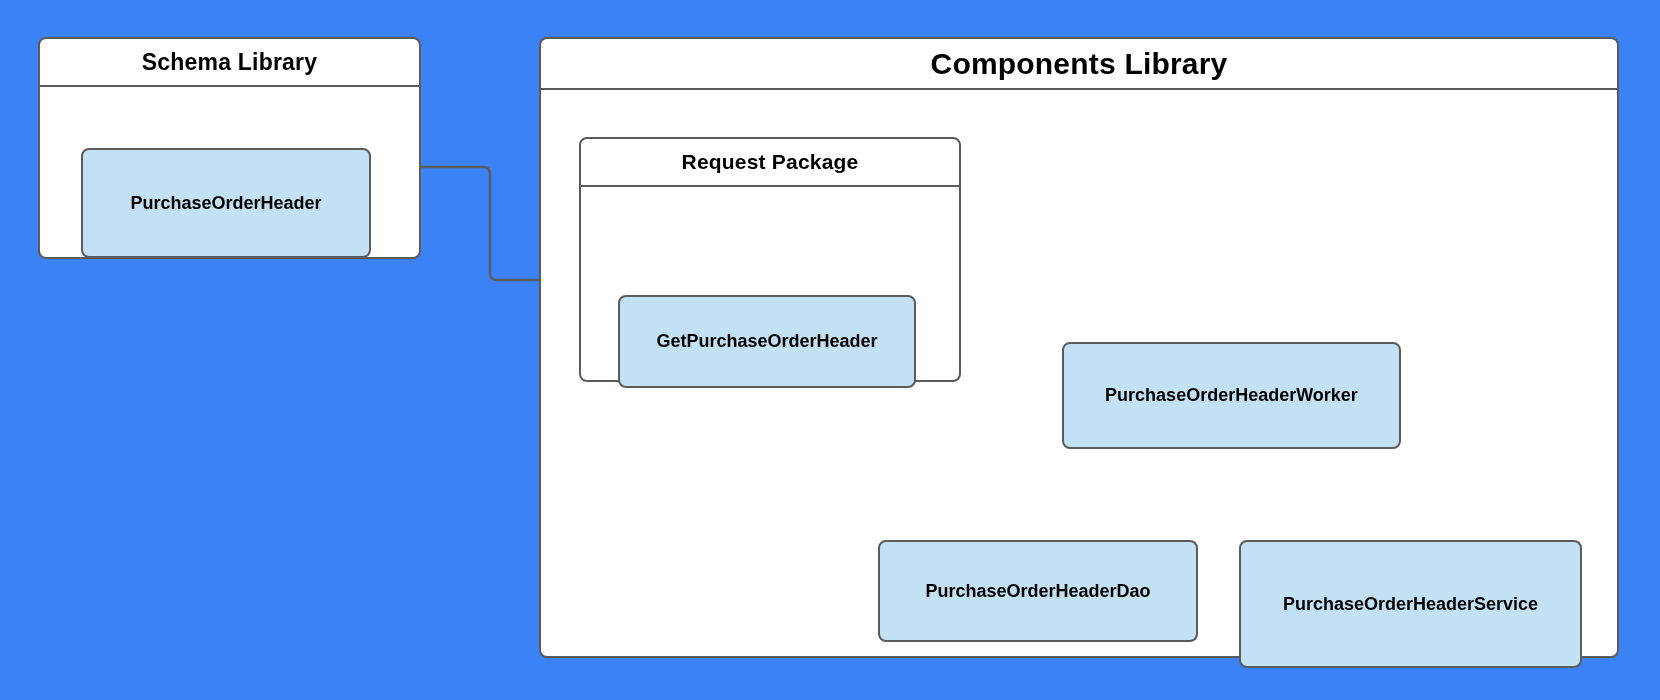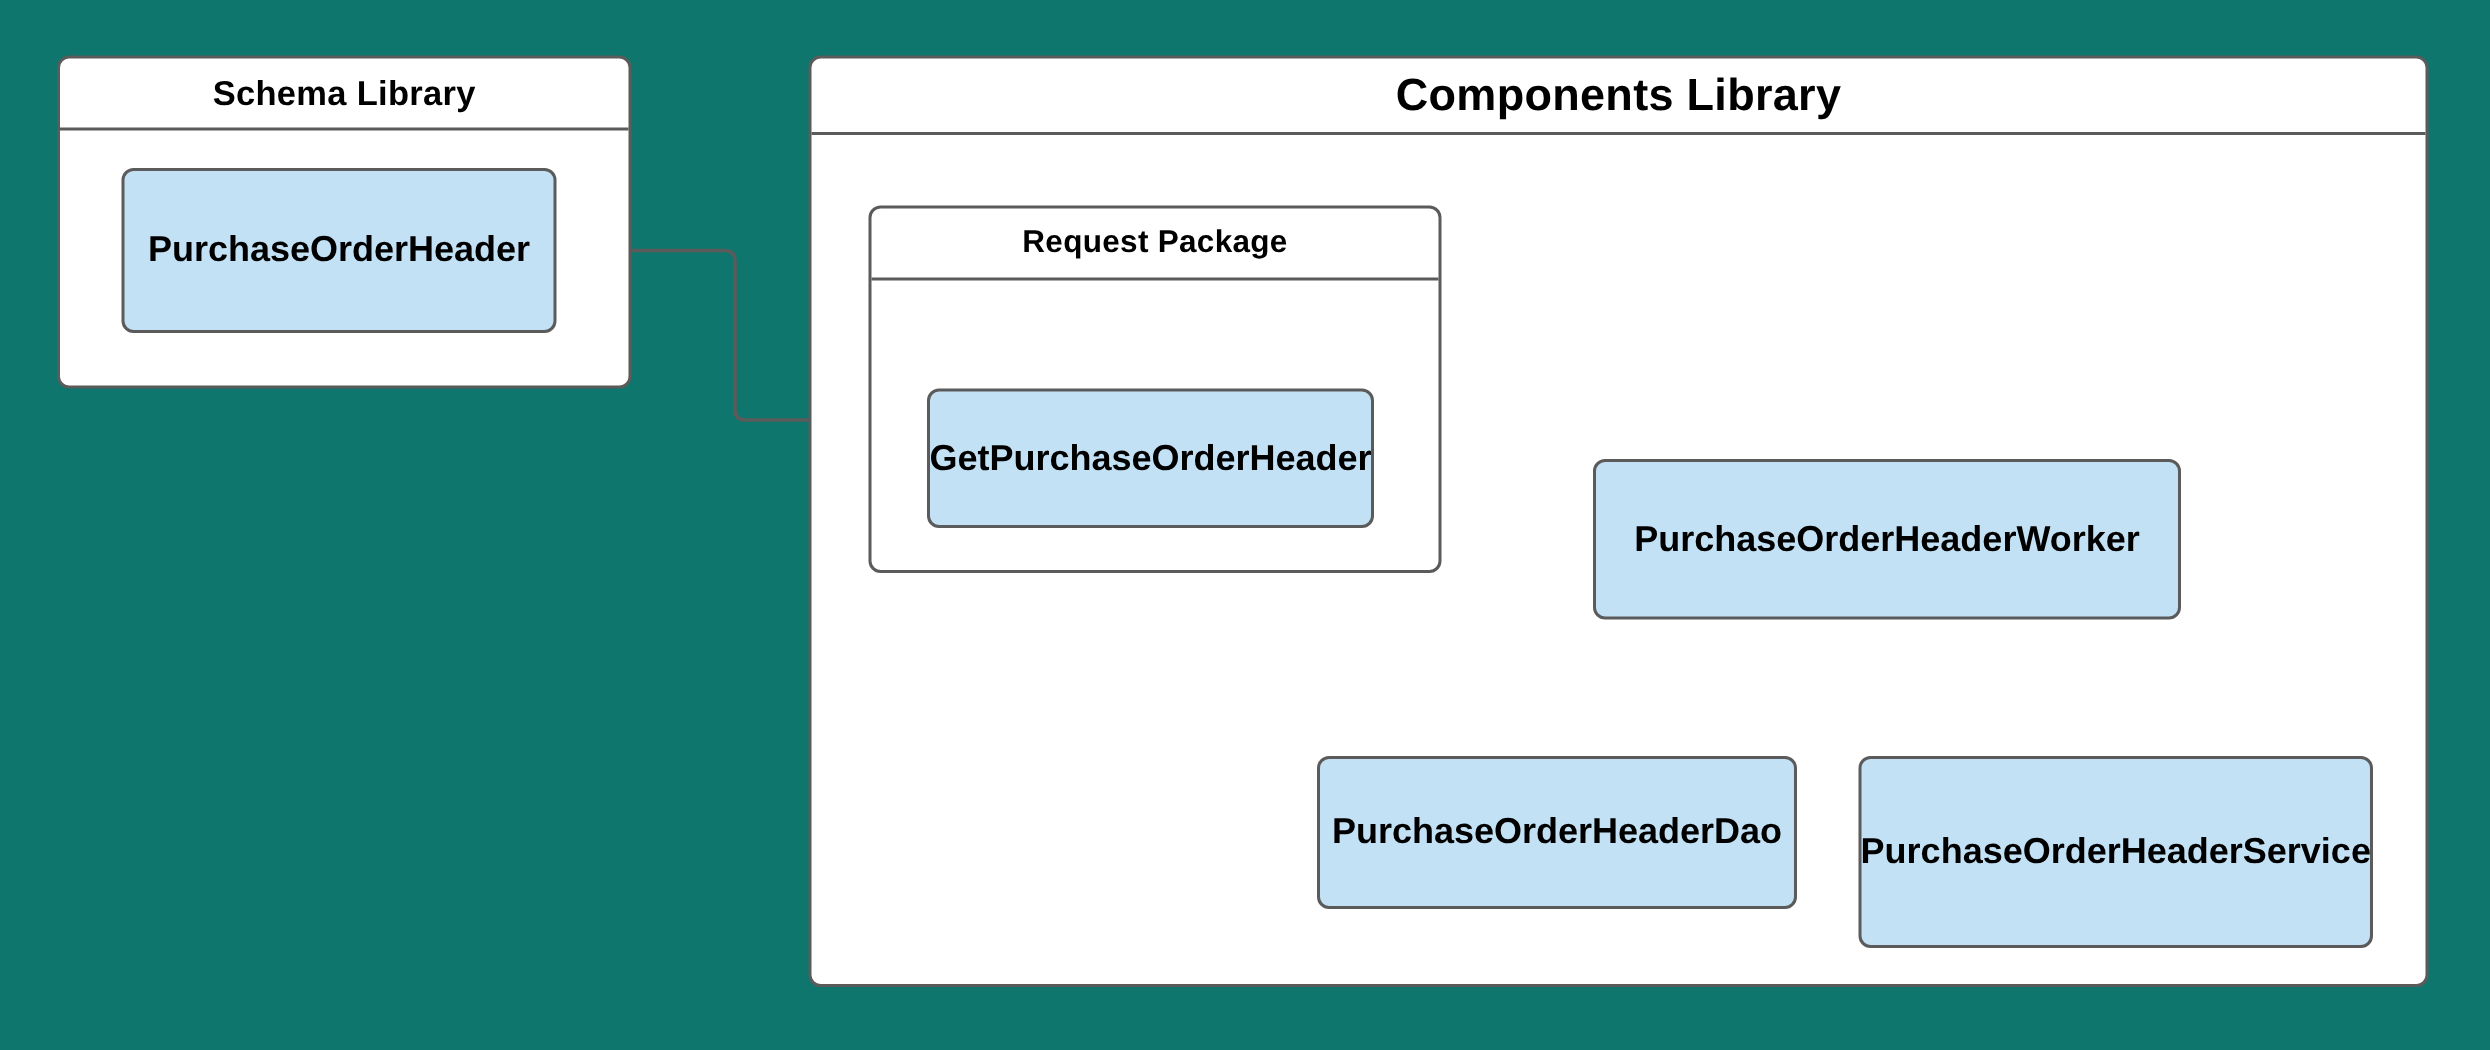--- a/index.html
+++ b/index.html
@@ -8,21 +8,21 @@
     padding: 0;
     background: #ffffff;
   }
   body {
     font-family: "Liberation Sans", sans-serif;
   }
   #canvas {
     position: relative;
     width: 1660px;
     height: 700px;
-    background: #0f766e;
+    background: #3b82f6;
     overflow: hidden;
   }
   
   .package {
     position: absolute;
     box-sizing: border-box;
     background: #ffffff;
     border: 2px solid #5b5b5b;
     border-radius: 8px;
   }
@@ -76,29 +76,30 @@
     position: absolute;
     box-sizing: border-box;
     background: #c3e1f4;
     border: 2px solid #5b5b5b;
     border-radius: 8px;
     display: flex;
     align-items: center;
     justify-content: center;
     text-align: center;
     font-weight: bold;
-    font-size: 24px;
+    font-size: 18px;
     color: #000000;
     padding: 2px 6px;
     line-height: 1.15;
+    margin-top: 36px;
   }
   #node-poh       { left: 81px;   top: 112px; width: 290px; height: 110px; }
   #node-getpoh    { left: 618px;  top: 259px; width: 298px; height: 93px;  }
   #node-api       { left: 1079px; top: 144px; width: 306px; height: 106px; }
-  #node-worker    { left: 1062px; top: 306px; width: 392px; height: 107px; }
+  #node-worker    { left: 1062px; top: 306px; width: 339px; height: 107px; }
   #node-dao       { left: 878px;  top: 504px; width: 320px; height: 102px; }
   #node-service   { left: 1239px; top: 504px; width: 343px; height: 128px; }
   
   #edges {
     position: absolute;
     left: 0;
     top: 0;
     width: 1660px;
     height: 700px;
     pointer-events: none;

